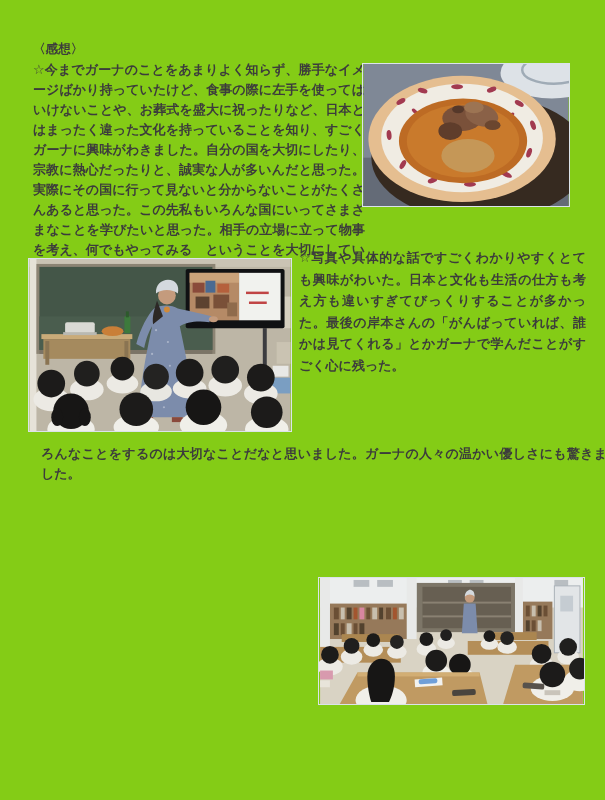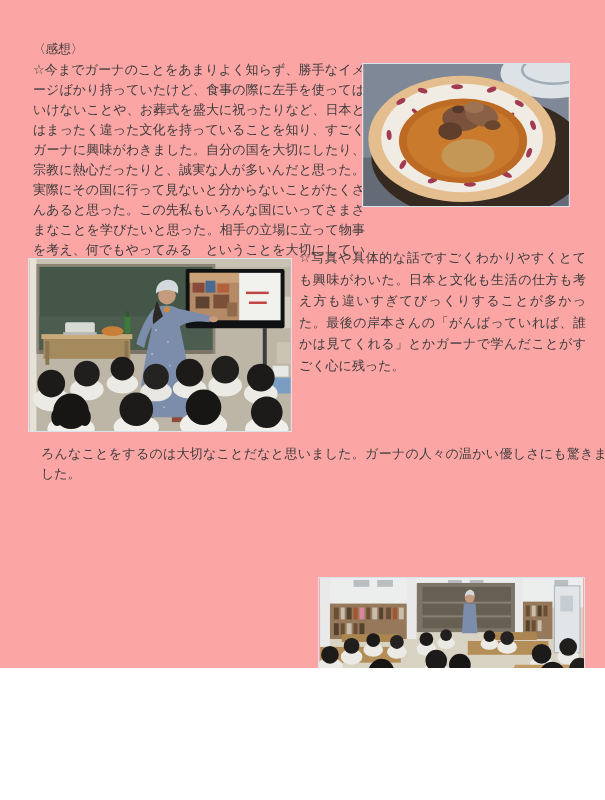--- a/index.html
+++ b/index.html
@@ -1,19 +1,19 @@
 <!DOCTYPE html>
 <html><head>
 <meta charset="utf-8">
 <style>
   html,body { margin:0; padding:0; background:#ffffff; }
   .page {
-    position:relative; width:605px; height:668px; background:#fca5a5;
+    position:relative; width:605px; height:800px; background:#84cc16;
     font-family:"Liberation Sans","DejaVu Sans",sans-serif;
-    color:#3c3c3c; font-weight:400; overflow:hidden;
+    color:#3c3c3c; font-weight:700; overflow:hidden;
   }
   .txt {
     position:absolute; font-size:13px; text-align:justify; text-align-last:left;
     letter-spacing:0; word-break:break-all;
   }
   .heading { top:41px; left:33px; font-size:12.6px; }
   .p1  { top:60px;  left:33px; width:332px; line-height:20px;   }
   .p2  { top:247px; left:299px; width:287px; line-height:21.6px; }
   .p3a { top:350px; left:299px; width:287px; line-height:20.3px; }
   .p3b { top:444px; left:41px;  width:566px; line-height:20px;   }

